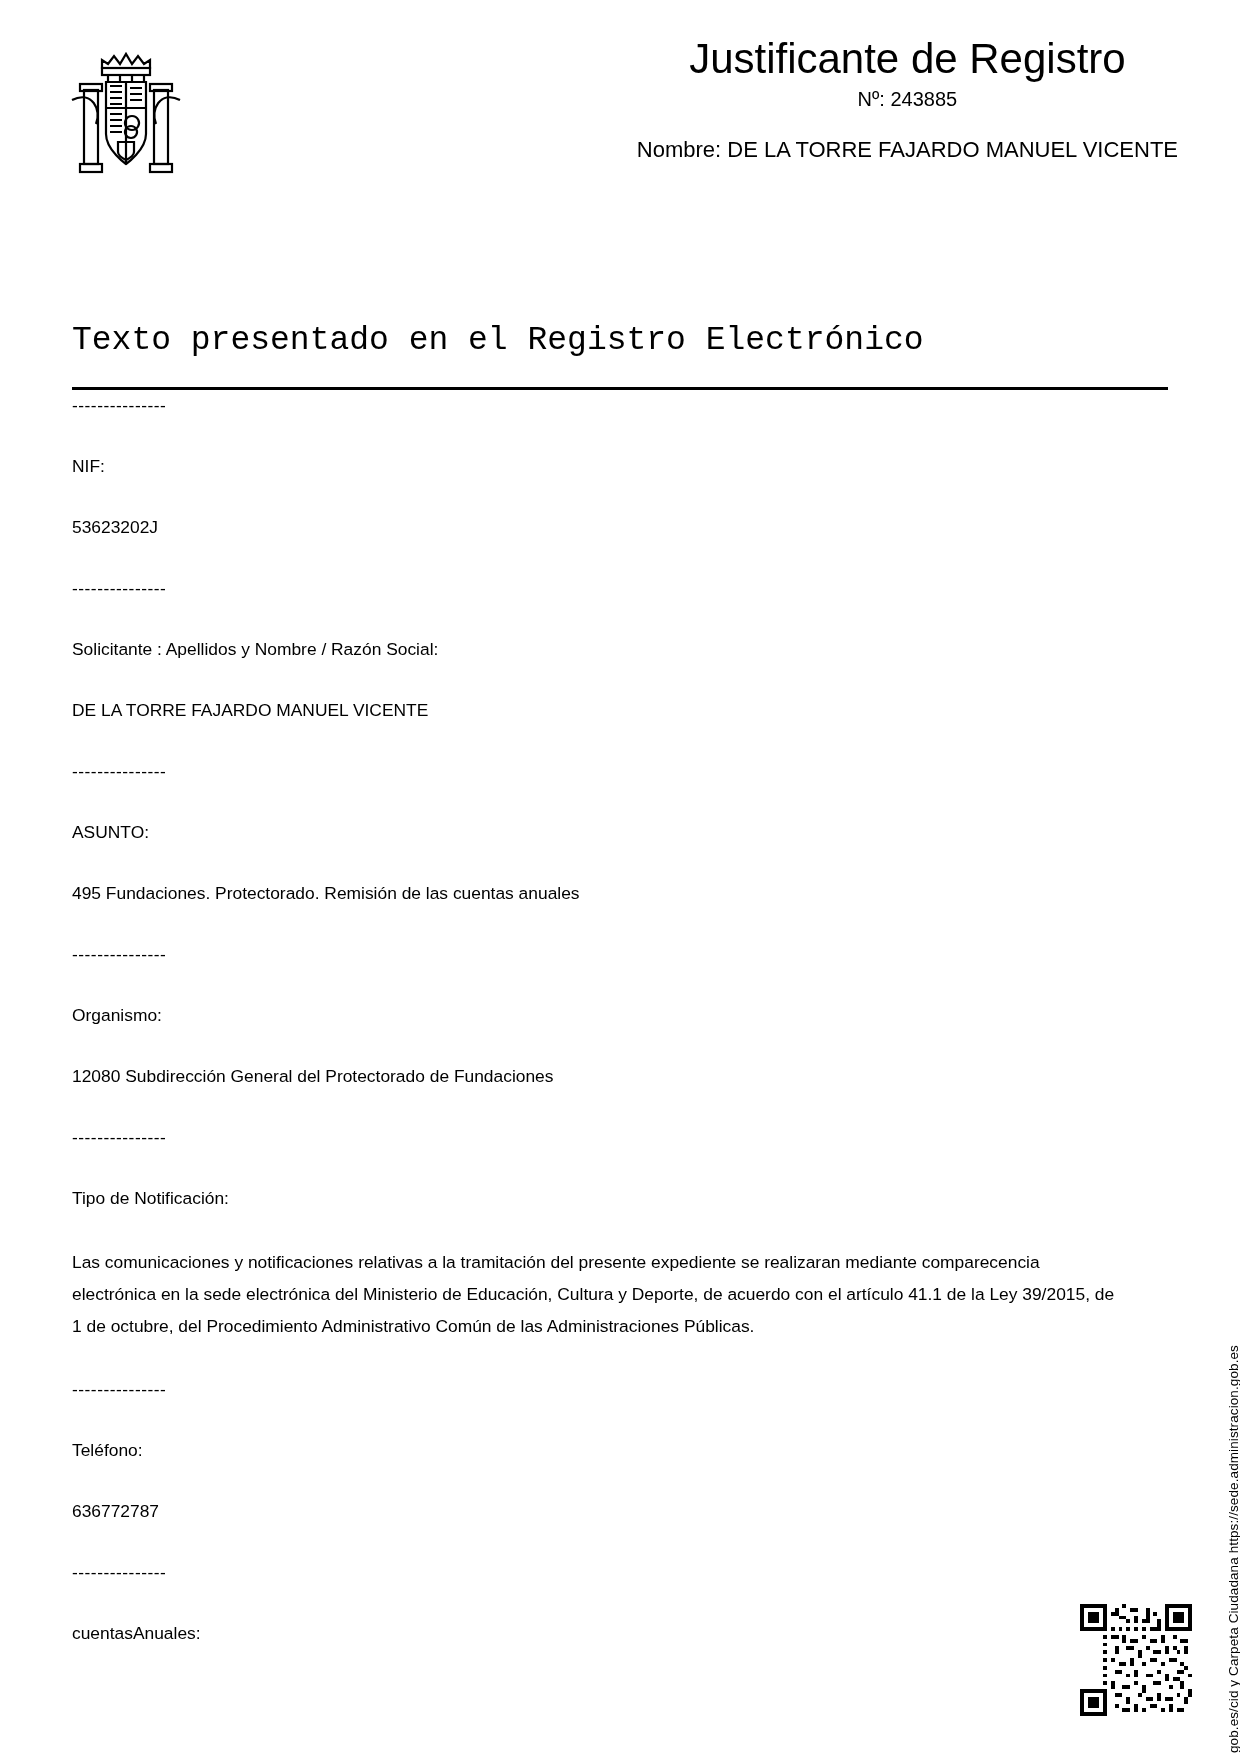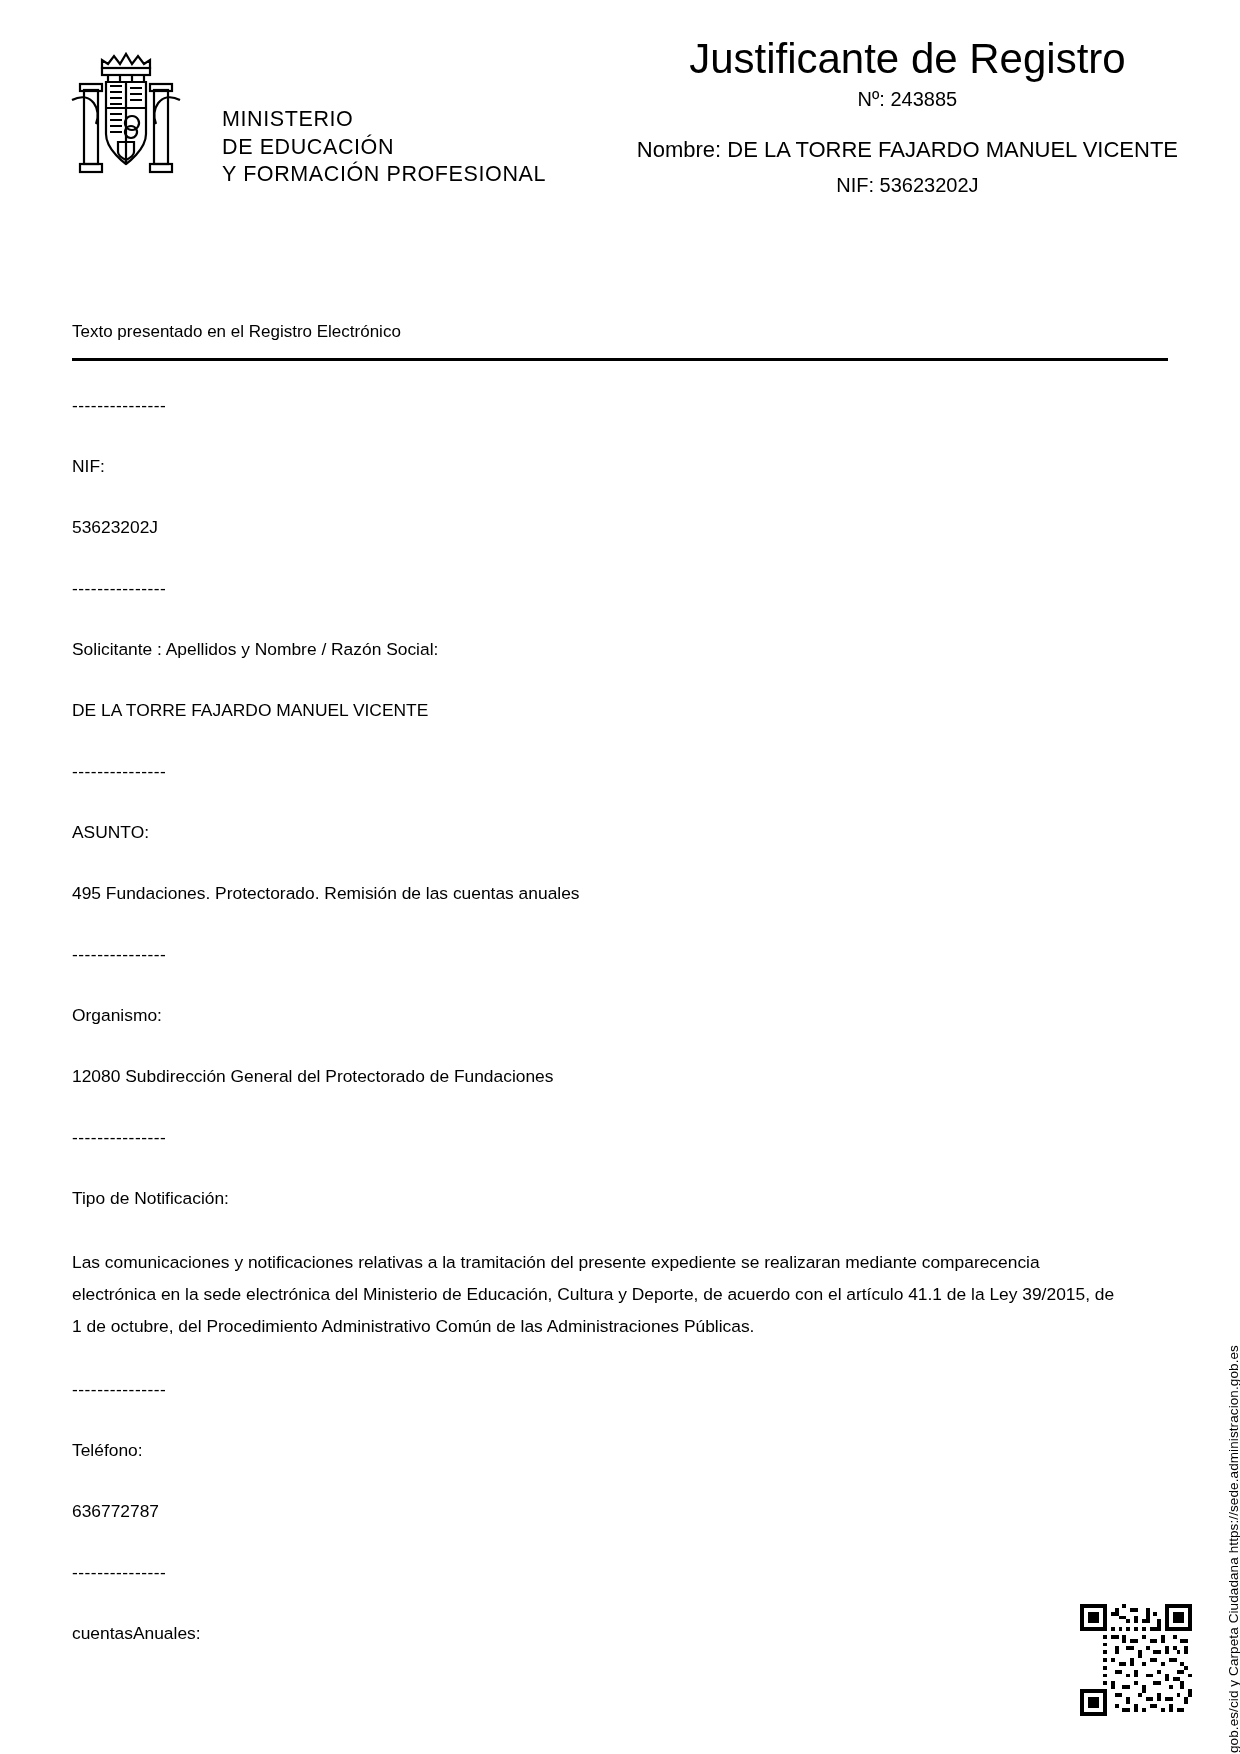--- a/index.html
+++ b/index.html
@@ -83,22 +83,23 @@
   }
 
   
   .section {
     position: absolute;
     left: 72px;
     top: 322px;
     width: 1096px;
   }
   .section-title {
-    font-size: 17px;
-    padding-bottom: 16px;
+    font-size: 33px;
+    padding-bottom: 28px;
+    font-family: Liberation Mono, monospace;
   }
   .section-rule {
     height: 3px;
     background: #000;
     width: 1096px;
   }
 
   
   .body-text {
     position: absolute;
@@ -168,31 +169,25 @@
           <path d="M48 48 L60 48 M48 54 L60 54 M48 60 L60 60 M48 66 L60 66"></path>
           <path d="M68 50 L80 50 M68 56 L80 56 M68 62 L80 62"></path>
           <path d="M48 76 L60 76 M48 82 L60 82 M48 88 L60 88 M48 94 L60 94"></path>
           <path d="M70 78 a7 7 0 1 0 0.01 0 M69 88 a6 6 0 1 0 0.01 0"></path>
 
           <path d="M56 104 L72 104 L72 114 C72 118, 64 122, 64 122 C64 122, 56 118, 56 114 Z"></path>
         </g>
       </svg>
     </div>
 
-    <div class="ministry">
-      <div>MINISTERIO</div>
-      <div>DE EDUCACIÓN</div>
-      <div>Y FORMACIÓN PROFESIONAL</div>
-    </div>
 
     <div class="title-block">
       <div class="doc-title">Justificante de Registro</div>
       <div class="doc-num">Nº: 243885</div>
       <div class="doc-name">Nombre: DE LA TORRE FAJARDO MANUEL VICENTE</div>
-      <div class="doc-nif">NIF: 53623202J</div>
     </div>
   </div>
 
   <div class="section">
     <div class="section-title">Texto presentado en el Registro Electrónico</div>
     <div class="section-rule"></div>
   </div>
 
   <div class="body-text">
 

